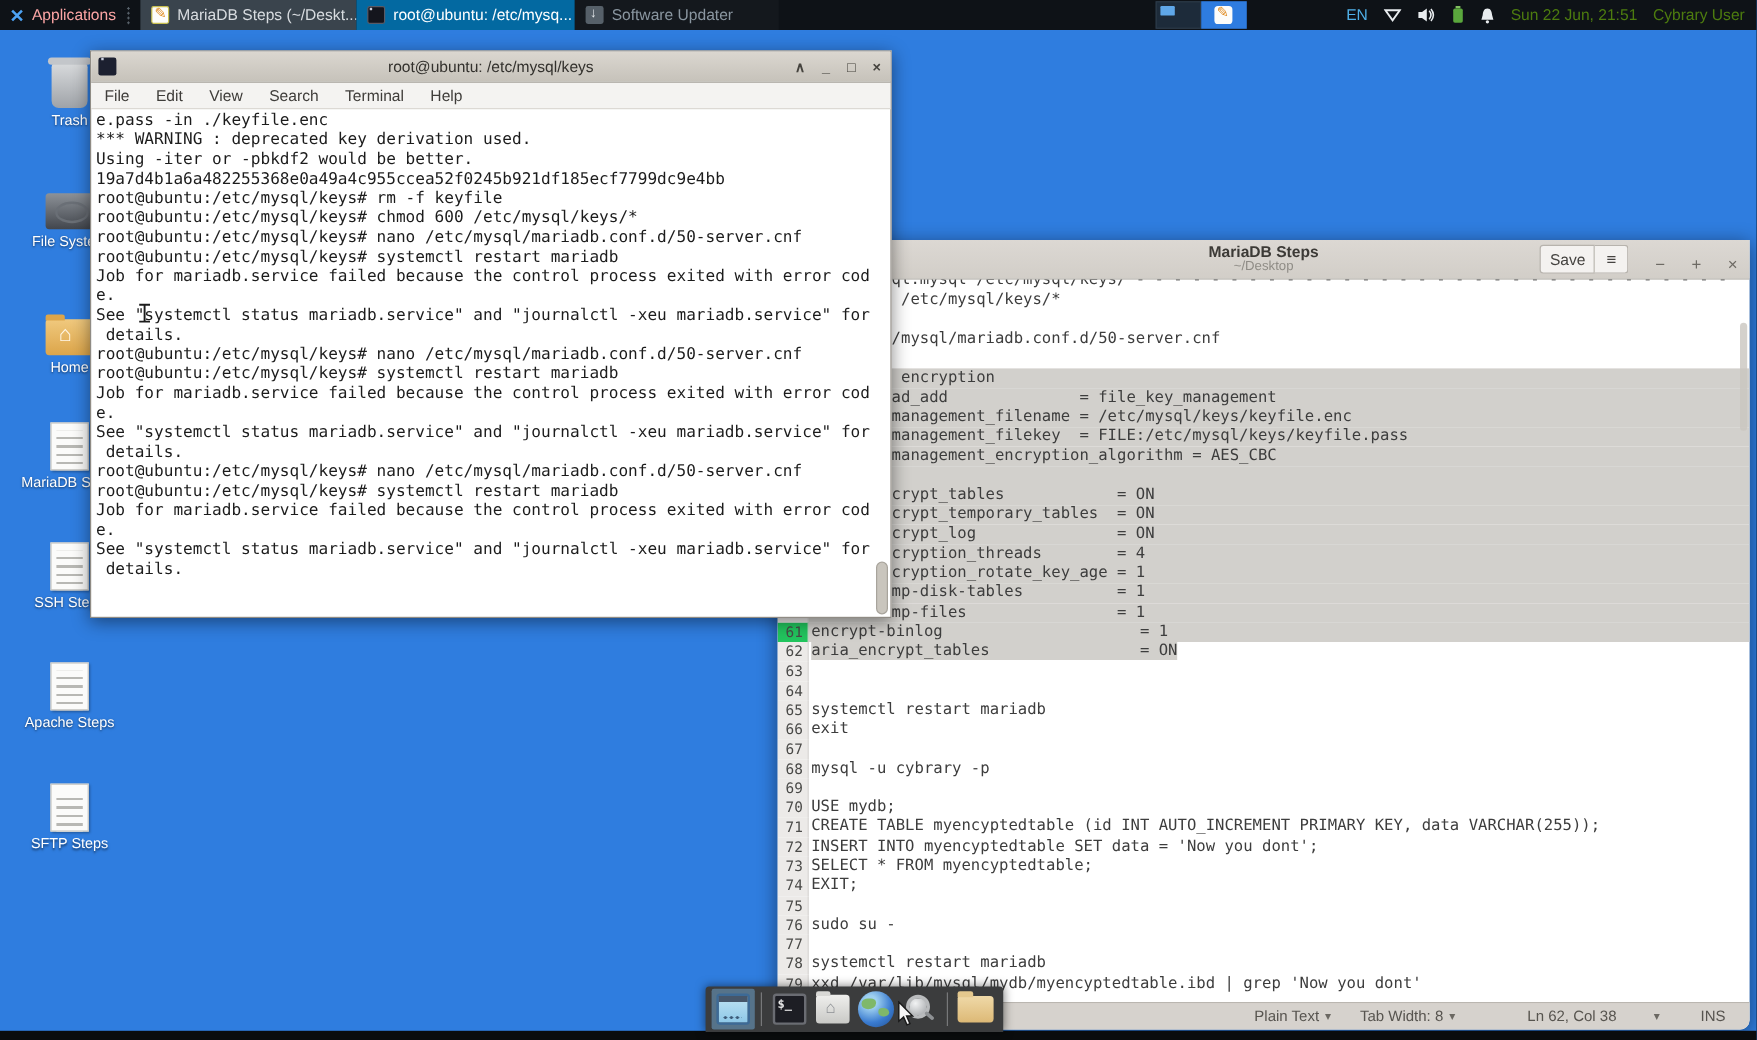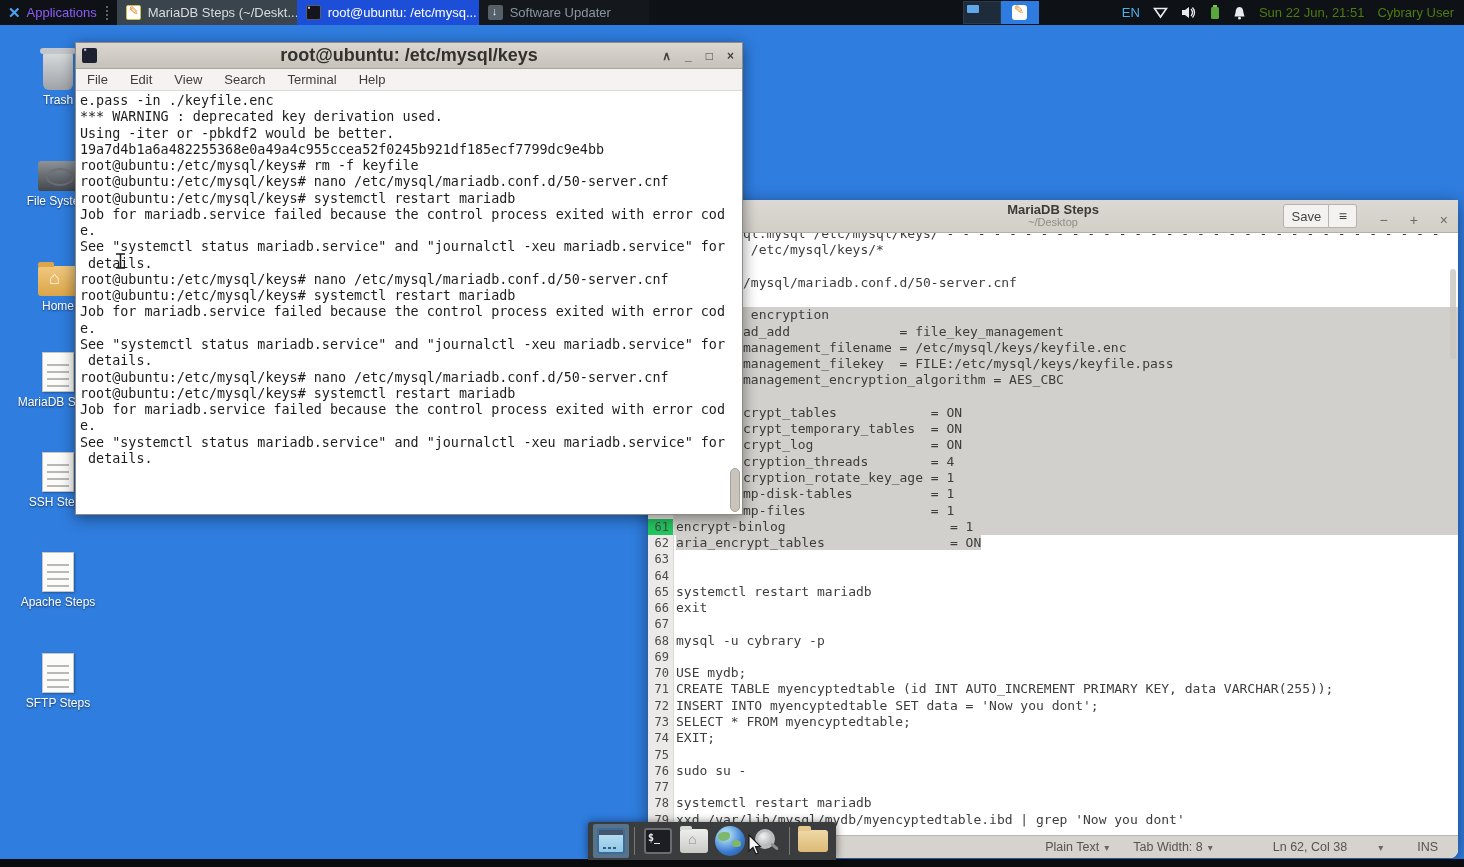--- a/index.html
+++ b/index.html
@@ -3,27 +3,27 @@
 <meta charset="utf-8">
 <style>
   html,body{margin:0;padding:0;background:#000;}
   .screen{position:relative;width:1464px;height:867px;overflow:hidden;
     background:#2f7ddf;font-family:"Liberation Sans",sans-serif;}
 
   
   .panel{position:absolute;left:0;top:0;width:1464px;height:25px;background:#0e1217;
     display:flex;align-items:center;z-index:60;color:#dfe3e6;font-size:13px;}
   .app-logo{color:#4da3f5;font-weight:bold;font-size:15px;margin:0 6px 0 8px;}
-  .app-label{color:#8b5cf6;margin-right:8px;}
+  .app-label{color:#fca5a5;margin-right:8px;}
   .panel-handle{width:4px;height:16px;margin-right:8px;
     background-image:radial-gradient(#5a646d 35%,transparent 36%);background-size:4px 4px;}
   .task{display:flex;align-items:center;gap:7px;height:25px;padding:0 9px;box-sizing:border-box;
     overflow:hidden;white-space:nowrap;}
   .task1{width:180px;background:#3a444d;color:#d8dce0;}
-  .task2{width:182px;background:#1d4ed8;color:#ffffff;}
+  .task2{width:182px;background:#0369a1;color:#ffffff;}
   .task3{width:170px;background:#14181d;color:#8a96a0;}
   .ticon{flex:0 0 auto;width:15px;height:15px;border-radius:2px;position:relative;}
   .ticon.mousepad{background:#fdfdfb;border:1px solid #c9c050;box-sizing:border-box;}
   .ticon.mousepad::after{content:"✎";position:absolute;left:2px;top:-2px;color:#e08a1e;font-size:12px;}
   .ticon.termi{background:#14151d;border:1px solid #585a66;box-sizing:border-box;}
   .ticon.termi::after{content:"▪";position:absolute;left:1px;top:-3px;color:#cfd3e0;font-size:8px;}
   .ticon.updater{background:#566069;}
   .ticon.updater::after{content:"↓";position:absolute;left:4px;top:0px;color:#e8ecef;font-size:11px;}
   .pager{position:absolute;left:963px;top:1px;height:23px;display:flex;z-index:61;}
   .ws{width:38px;height:23px;box-sizing:border-box;position:relative;}
@@ -49,21 +49,21 @@
   .dimg.home::after{content:"⌂";position:absolute;left:11px;top:2px;color:#fff7e8;font-size:18px;}
   .dimg.document{width:32px;height:40px;background:#fbfbfa;border:1px solid #c6c6c2;box-sizing:border-box;box-shadow:1px 1px 2px rgba(0,0,0,.3);
     background-image:repeating-linear-gradient(#fbfbfa 0 5px,#b8b8b4 5px 7px);background-size:22px 100%;background-repeat:no-repeat;background-position:4px 6px;}
   .dlabel{margin:3px auto 0;max-width:86px;color:#ffffff;font-size:12px;line-height:14px;text-shadow:0 1px 2px rgba(0,0,0,.6);}
 
   
   .termwin{position:absolute;left:75px;top:42px;width:668px;height:473px;z-index:30;
     background:#ffffff;border:1px solid #8f8b84;box-sizing:border-box;box-shadow:0 3px 14px rgba(0,0,0,.45);}
   .t-titlebar{height:25px;background:linear-gradient(#dbd7d0,#c6c2ba);border-bottom:1px solid #a9a59d;
     position:relative;display:flex;align-items:center;justify-content:center;}
-  .t-title{font-weight:bold;font-size:18px;color:#33312d;}
+  .t-title{font-weight:normal;font-size:13px;color:#33312d;}
   .t-appicon{position:absolute;left:6px;top:5px;width:15px;height:15px;background:#1c2030;border-radius:2px;}
   .t-appicon::after{content:"▪";position:absolute;left:2px;top:-3px;color:#cdd2e2;font-size:8px;}
   .t-btns{position:absolute;right:8px;top:0;height:25px;display:flex;gap:14px;align-items:center;color:#45433e;font-size:12px;font-weight:bold;}
   .t-btns span{cursor:default;}
   .t-menubar{height:21px;background:#f4f3f1;border-bottom:1px solid #dcd9d4;display:flex;align-items:center;gap:0;
     font-size:13px;color:#3f3d3a;}
   .t-menubar span{padding:0 11px;}
   .t-body{position:relative;height:425px;overflow:hidden;padding:2px 0 0 4px;}
   .tline{height:16.28px;line-height:16.28px;font-family:"DejaVu Sans Mono","Liberation Mono",monospace;
     font-size:13.4px;color:#1c1c1c;white-space:pre;}
@@ -372,20 +372,21 @@
         <span>Terminal</span>
         <span>Help</span>
       </div>
     <div class="t-body">
       <div class="t-scroll"></div>
     <div class="tline">e.pass -in ./keyfile.enc</div>
         <div class="tline">*** WARNING : deprecated key derivation used.</div>
         <div class="tline">Using -iter or -pbkdf2 would be better.</div>
         <div class="tline">19a7d4b1a6a482255368e0a49a4c955ccea52f0245b921df185ecf7799dc9e4bb</div>
         <div class="tline">root@ubuntu:/etc/mysql/keys# rm -f keyfile</div>
+        <div class="tline">root@ubuntu:/etc/mysql/keys# chmod 600 /etc/mysql/keys/*</div>
         <div class="tline">root@ubuntu:/etc/mysql/keys# nano /etc/mysql/mariadb.conf.d/50-server.cnf</div>
         <div class="tline">root@ubuntu:/etc/mysql/keys# systemctl restart mariadb</div>
         <div class="tline">Job for mariadb.service failed because the control process exited with error cod</div>
         <div class="tline">e.</div>
         <div class="tline">See "systemctl status mariadb.service" and "journalctl -xeu mariadb.service" for</div>
         <div class="tline"> details.</div>
         <div class="tline">root@ubuntu:/etc/mysql/keys# nano /etc/mysql/mariadb.conf.d/50-server.cnf</div>
         <div class="tline">root@ubuntu:/etc/mysql/keys# systemctl restart mariadb</div>
         <div class="tline">Job for mariadb.service failed because the control process exited with error cod</div>
         <div class="tline">e.</div>

